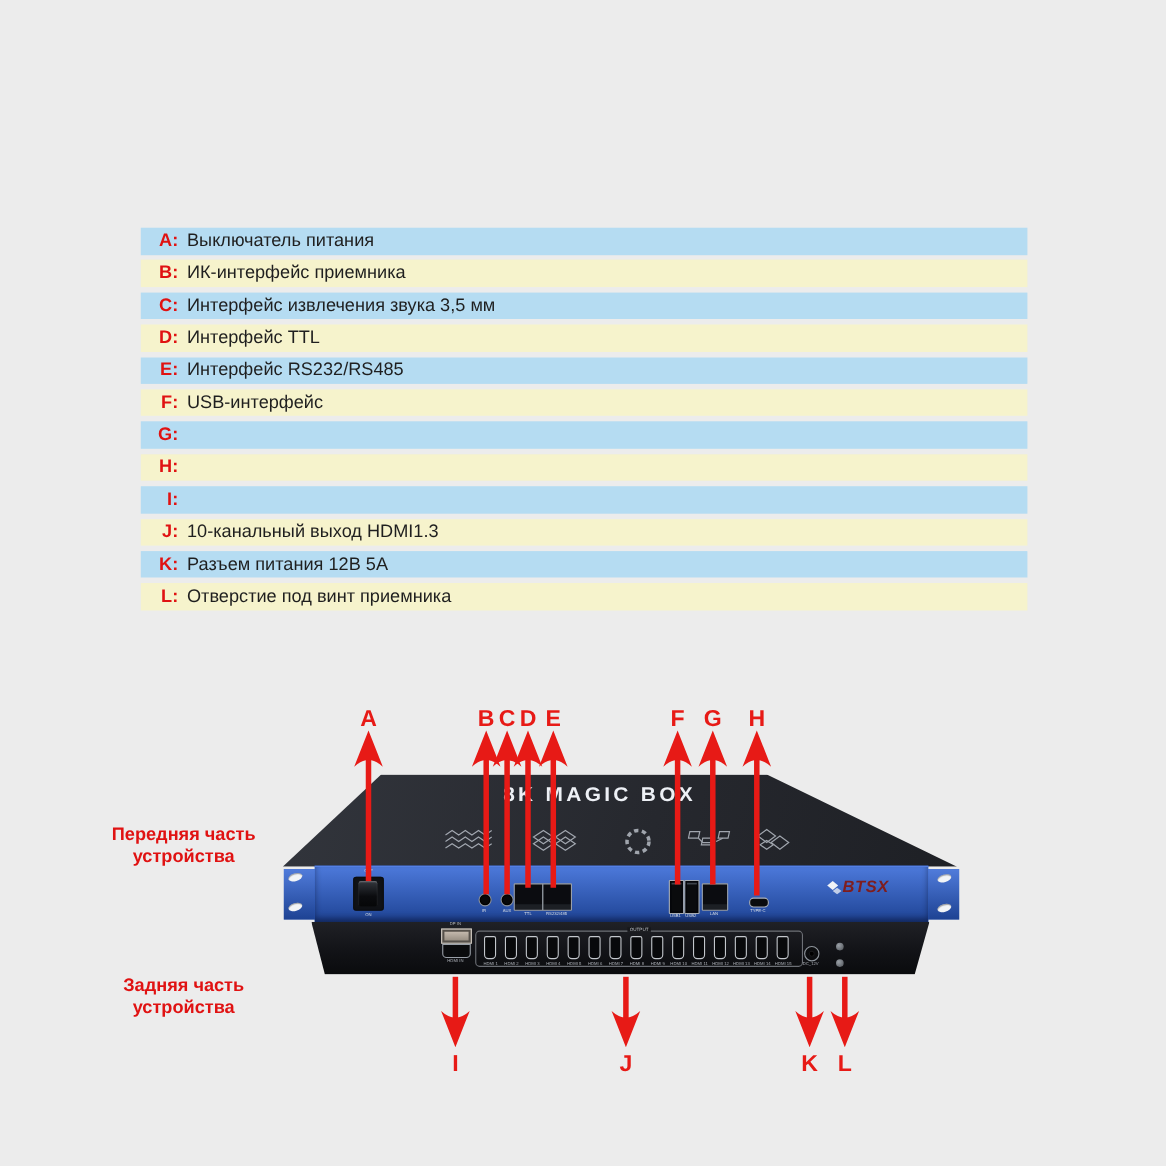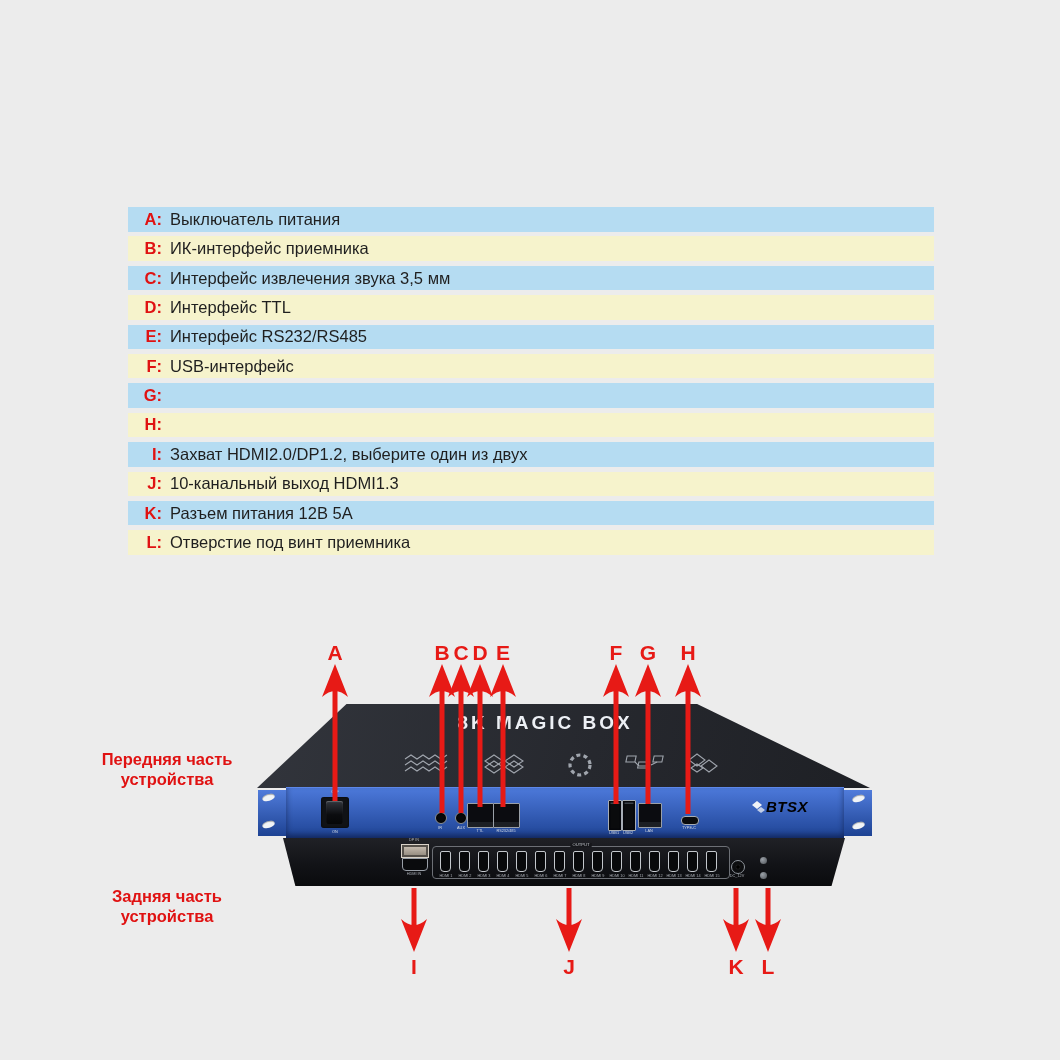--- a/index.html
+++ b/index.html
@@ -41,21 +41,21 @@
   
   .switch{left:321px;top:797px;width:28px;height:31px;background:#101216;border-radius:3px;
           box-shadow:inset 0 0 2px #000;}
   .rocker{position:absolute;left:5px;top:4px;width:17px;height:23px;border-radius:2px;
           background:linear-gradient(180deg,#32363d,#0b0c0f 60%,#060708);box-shadow:inset 0 1px 1px rgba(255,255,255,.25);}
   .jack{width:10px;height:10px;border-radius:50%;background:#07080a;border:1px solid #8a9099;
         box-shadow:inset 0 0 1px 1px #000;}
   .rj45{background:#0b0c10;border:1px solid #9aa0a8;border-radius:1px;box-shadow:inset 0 -5px 0 #1c1f24;}
   .usb{background:#0a0b0d;border:1px solid #a7adb5;border-radius:1px;box-shadow:inset 0 0 0 1.5px #05060a,inset 0 6px 0 -3px #3d434b;}
   .typec{left:681px;top:816px;width:16px;height:7px;border-radius:4px;background:#0a0b0d;border:1px solid #a7adb5;}
-  .brand{left:750px;top:797px;width:70px;height:22px;color:#000000;}
+  .brand{left:750px;top:797px;width:70px;height:22px;color:#7f1d1d;}
   .brand .btxt{position:absolute;left:16px;top:1px;font-size:15px;font-weight:bold;font-style:italic;letter-spacing:.5px;}
   
   .dp-port{left:401px;top:844px;width:26px;height:12px;border:1px solid #d9d2c8;
            background:linear-gradient(180deg,#cfc4b8,#8d8478);box-shadow:inset 0 0 0 2px #55504a;}
   .hdmi-in{left:402px;top:858px;width:24px;height:11px;border:1px solid #9aa0a8;background:#0a0b0d;border-radius:0 0 4px 4px;}
   .bracket{left:432px;top:846px;width:296px;height:31px;border:1px solid #6d7076;border-radius:4px;}
   .bracket .output-lab{position:absolute;left:50%;top:-4px;transform:translateX(-50%) scale(.52);
            transform-origin:center top;font-size:8px;line-height:8px;color:#c2c6cc;background:#16171b;padding:0 4px;}
   .hdmi-port{position:absolute;top:4px;width:9px;height:19px;border:1px solid #c3c7cc;
              border-radius:2px 2px 4px 4px;background:#08090b;}
@@ -101,21 +101,20 @@
         <span>USB-интерфейс</span>
       </div>
       <div class="row even">
         <span class="key">G:</span>
       </div>
       <div class="row odd">
         <span class="key">H:</span>
       </div>
       <div class="row even">
         <span class="key">I:</span>
-        <span>Захват HDMI2.0/DP1.2, выберите один из двух</span>
       </div>
       <div class="row odd">
         <span class="key">J:</span>
         <span>10-канальный выход HDMI1.3</span>
       </div>
       <div class="row even">
         <span class="key">K:</span>
         <span>Разъем питания 12В 5А</span>
       </div>
       <div class="row odd">

